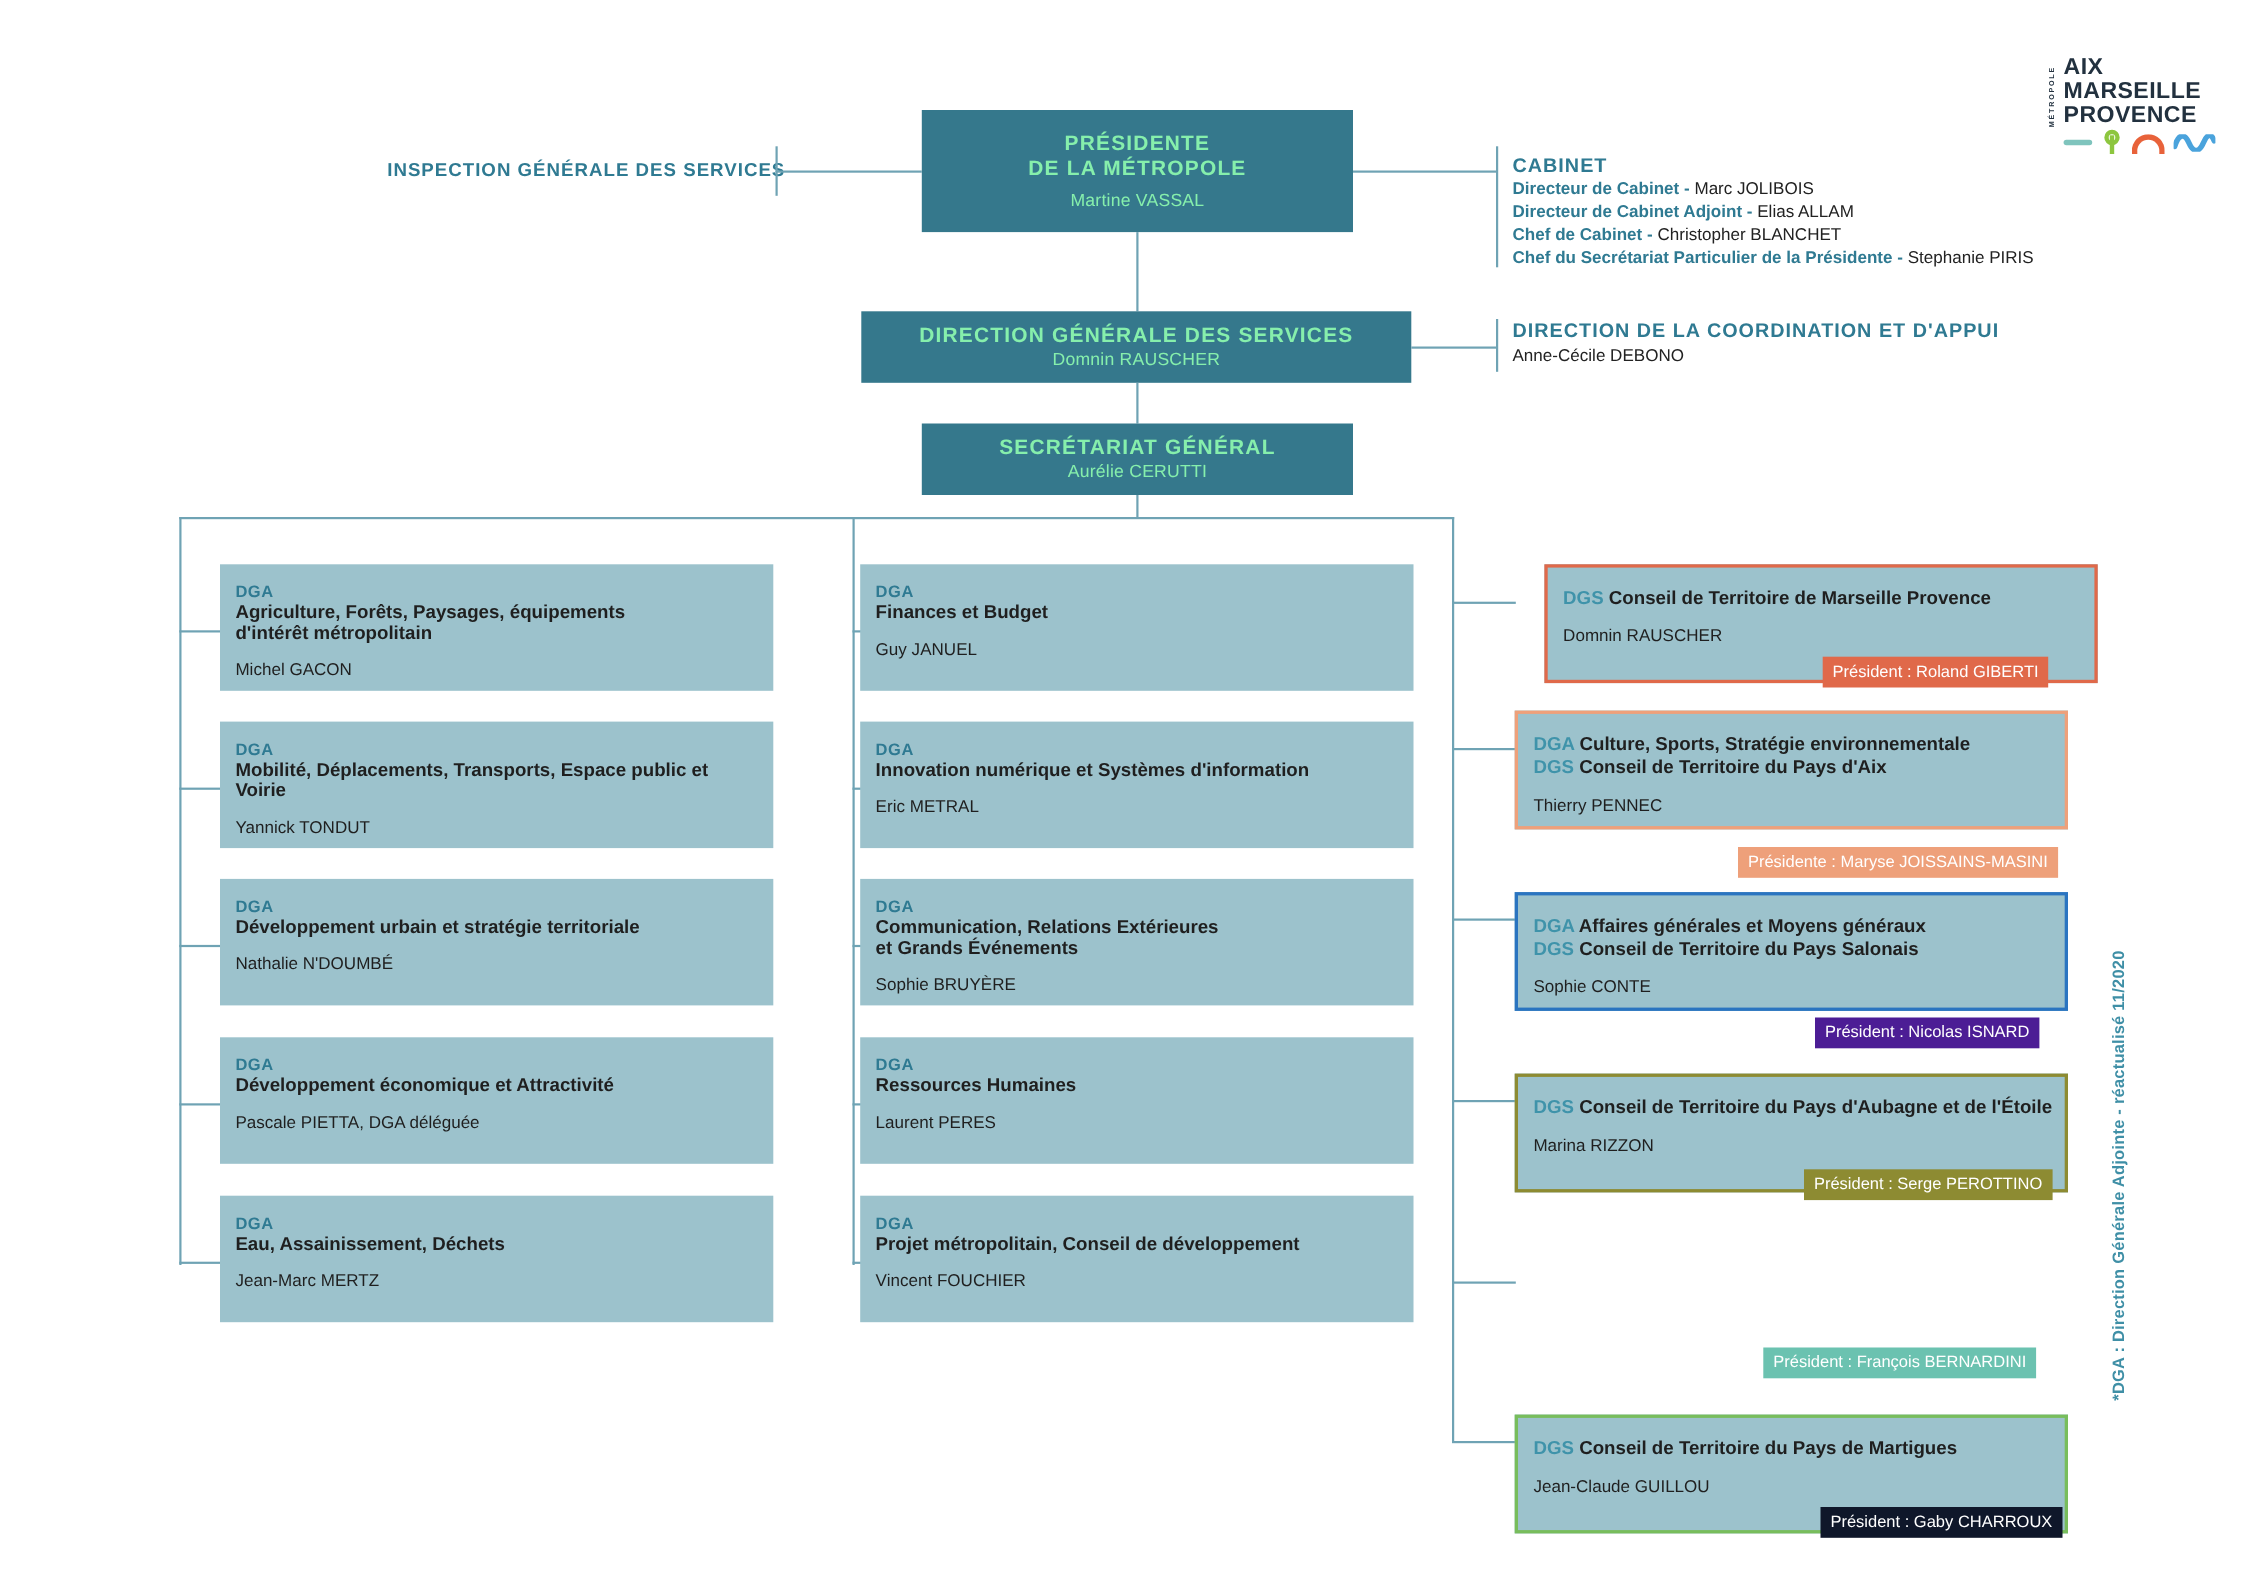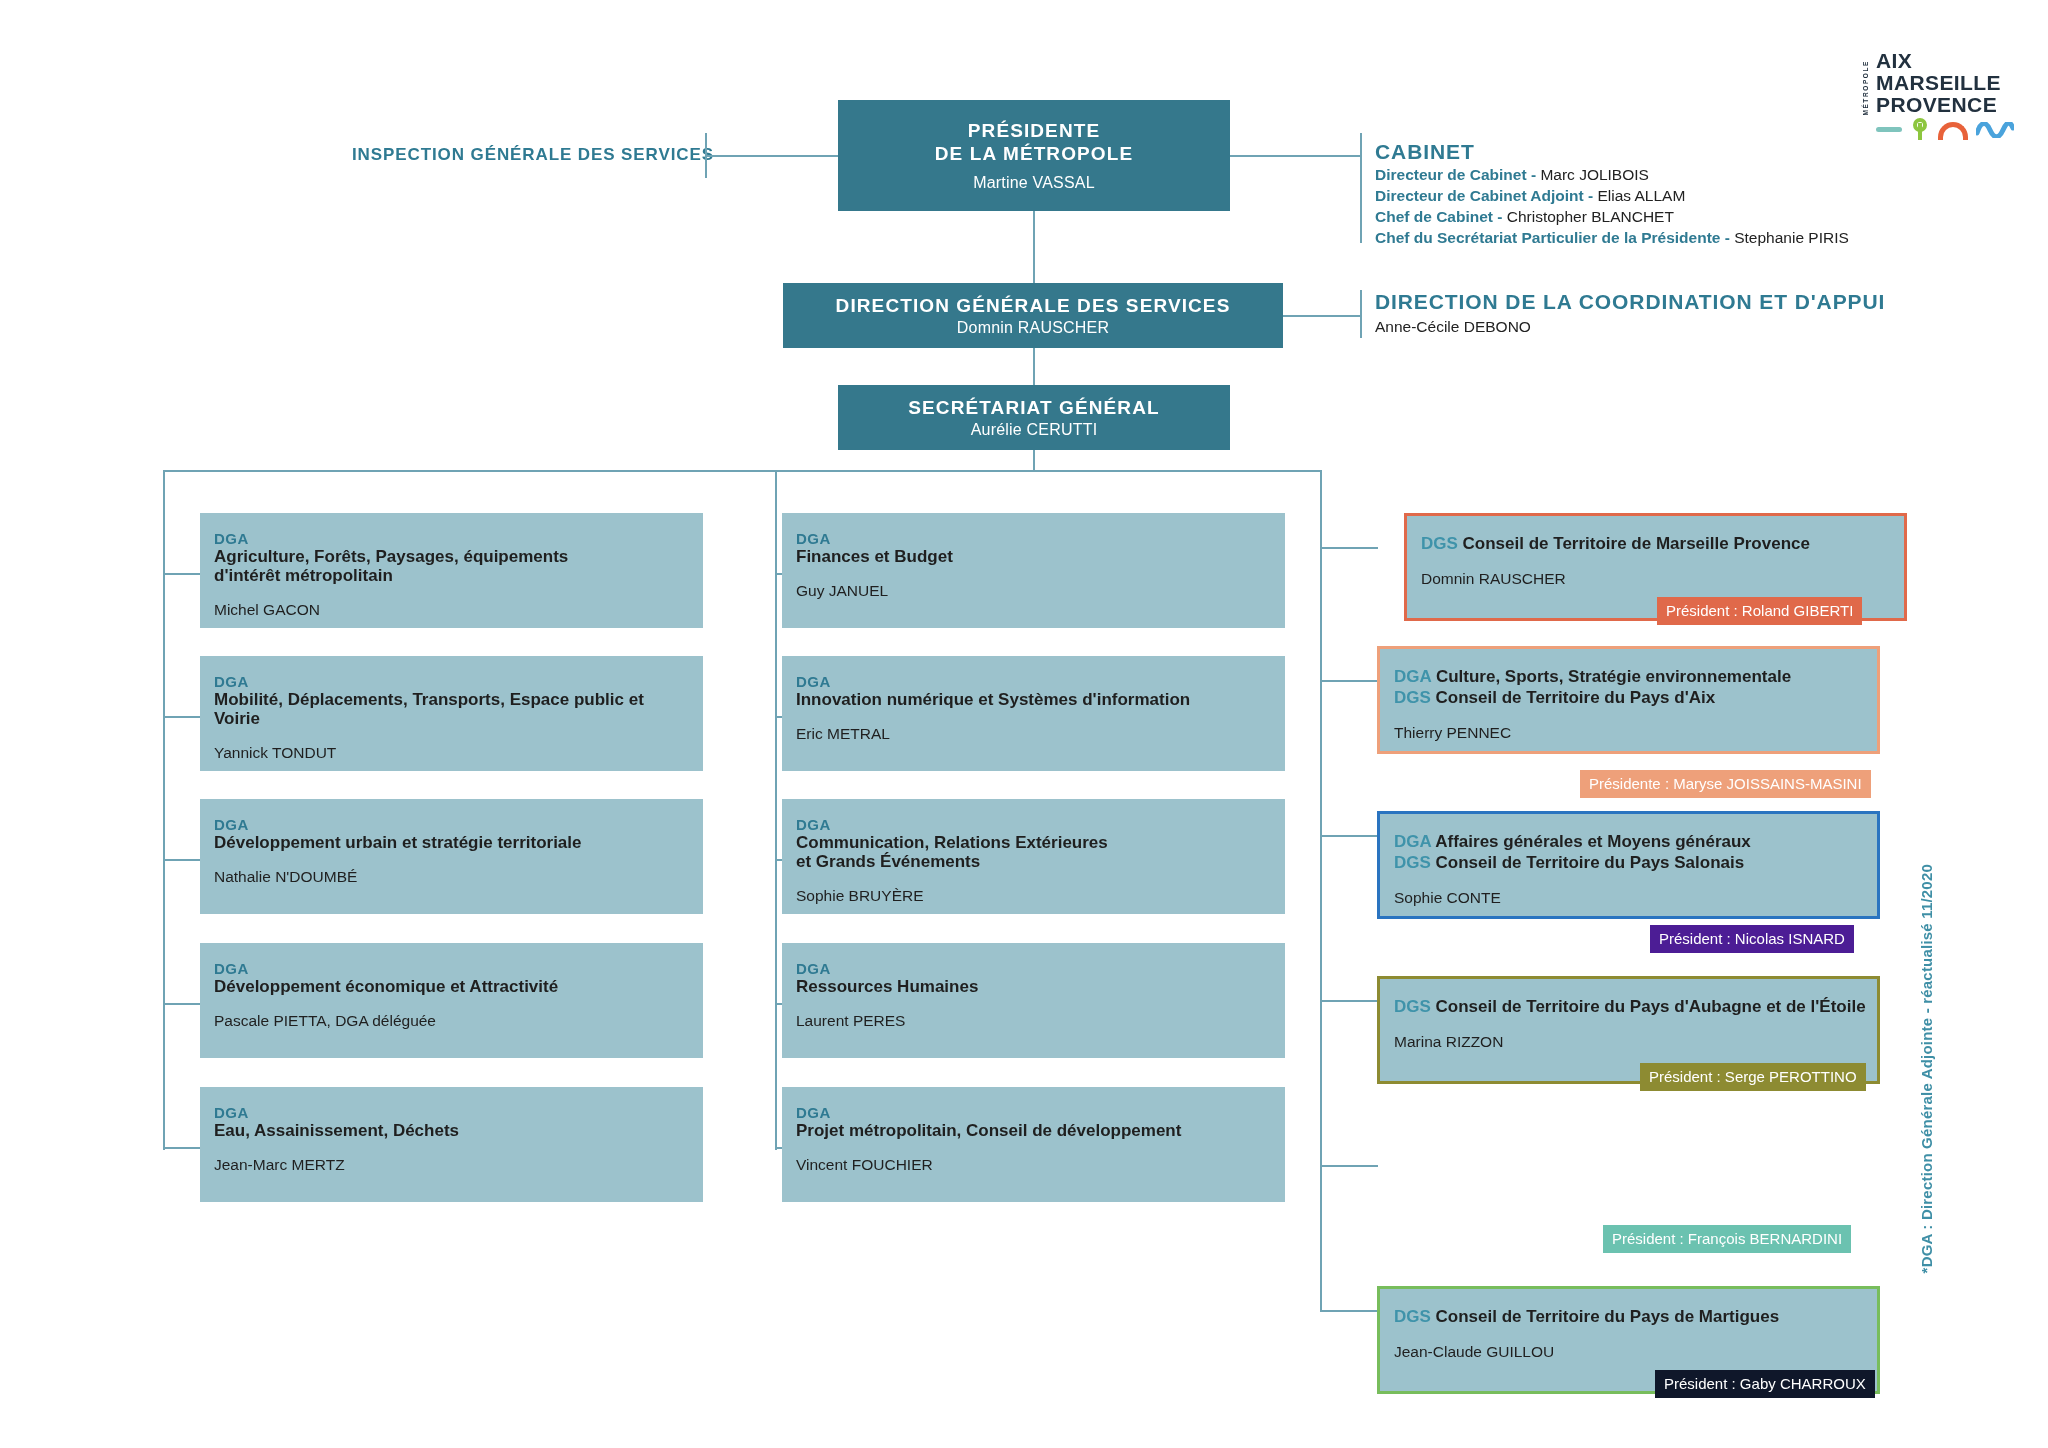--- a/index.html
+++ b/index.html
@@ -13,21 +13,21 @@
 
   
   .ln { position: absolute; background: #6fa3b4; }
   .ln.h { height: 2px; }
   .ln.v { width: 2px; }
 
   
   .teal-box {
     position: absolute;
     background: #35788c;
-    color: #ffffff;
+    color: #86efac;
     display: flex;
     flex-direction: column;
     align-items: center;
     justify-content: center;
     text-align: center;
   }
   .teal-box .t1 {
     font-weight: bold;
     letter-spacing: 1.1px;
     font-size: 19px;
@@ -39,21 +39,21 @@
     margin-top: 9px;
     letter-spacing: .2px;
   }
   .teal-box.compact .t2 { margin-top: 2px; }
 
   
   .side-block { position: absolute; }
   .side-title {
     color: #2f7a92;
     font-weight: bold;
-    font-size: 21px;
+    font-size: 18px;
     letter-spacing: .9px;
     text-transform: uppercase;
     white-space: nowrap;
   }
   .side-line {
     font-size: 15.5px;
     color: #222222;
     white-space: nowrap;
     line-height: 21px;
   }

